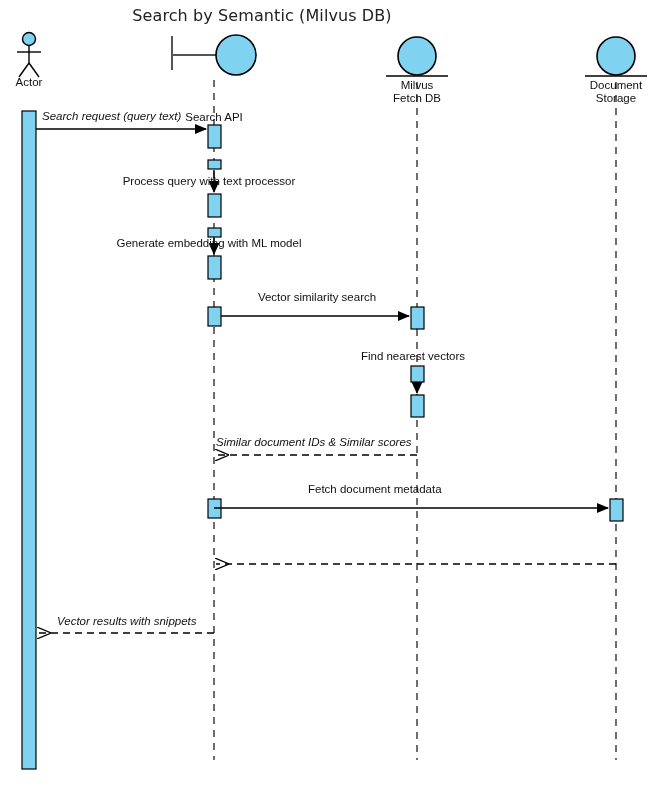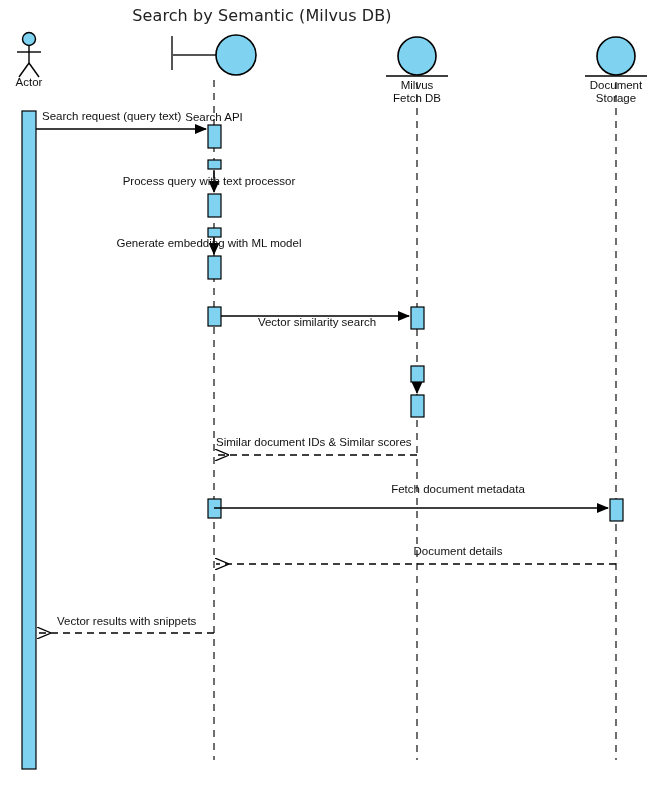--- a/index.html
+++ b/index.html
@@ -48,22 +48,22 @@
   }
   .msg-label {
     position: absolute;
     font-size: 11.5px;
     line-height: 13px;
     color: #111111;
     font-family: "Liberation Sans", sans-serif;
     white-space: nowrap;
   }
   .msg-label.center { text-align: center; }
-  .msg-label.right  { text-align: center; }
-  .msg-label.left   { text-align: left; }
+  .msg-label.right  { text-align: left; }
+  .msg-label.left   { text-align: left; font-style: italic; }
 </style>
 </head>
 <body>
 
 <div id="canvas">
 
   <div class="diagram-title">Search by Semantic (Milvus DB)</div>
 
   <svg id="svg-root" viewBox="0 0 664 787">
     <defs>
@@ -152,24 +152,24 @@
 
   <div class="participant-label" style="left:566px; top:79px; width:100px;">Document
 Storage</div>
 
   <div class="msg-label left" style="left:42px; top:110px;">Search request (query text)</div>
 
   <div class="msg-label center" style="left:59px; top:237px; width:300px;">Generate embedding with ML model</div>
 
   <div class="msg-label center" style="left:59px; top:175px; width:300px;">Process query with text processor</div>
 
-  <div class="msg-label center" style="left:217px; top:291px; width:200px;margin-top:25px;">Vector similarity search</div>
+  <div class="msg-label center" style="left:217px; top:291px; width:200px;">Vector similarity search</div>
 
+  <div class="msg-label center" style="left:313px; top:350px; width:200px;">Find nearest vectors</div>
 
   <div class="msg-label left" style="left:216px; top:436px;">Similar document IDs &amp; Similar scores</div>
 
   <div class="msg-label right" style="left:308px; top:483px; width:300px;">Fetch document metadata</div>
 
-  <div class="msg-label right" style="left:308px; top:545px; width:300px;">Document details</div>
 
   <div class="msg-label left" style="left:57px; top:615px;">Vector results with snippets</div>
 
 </div>
 
 </body></html>

